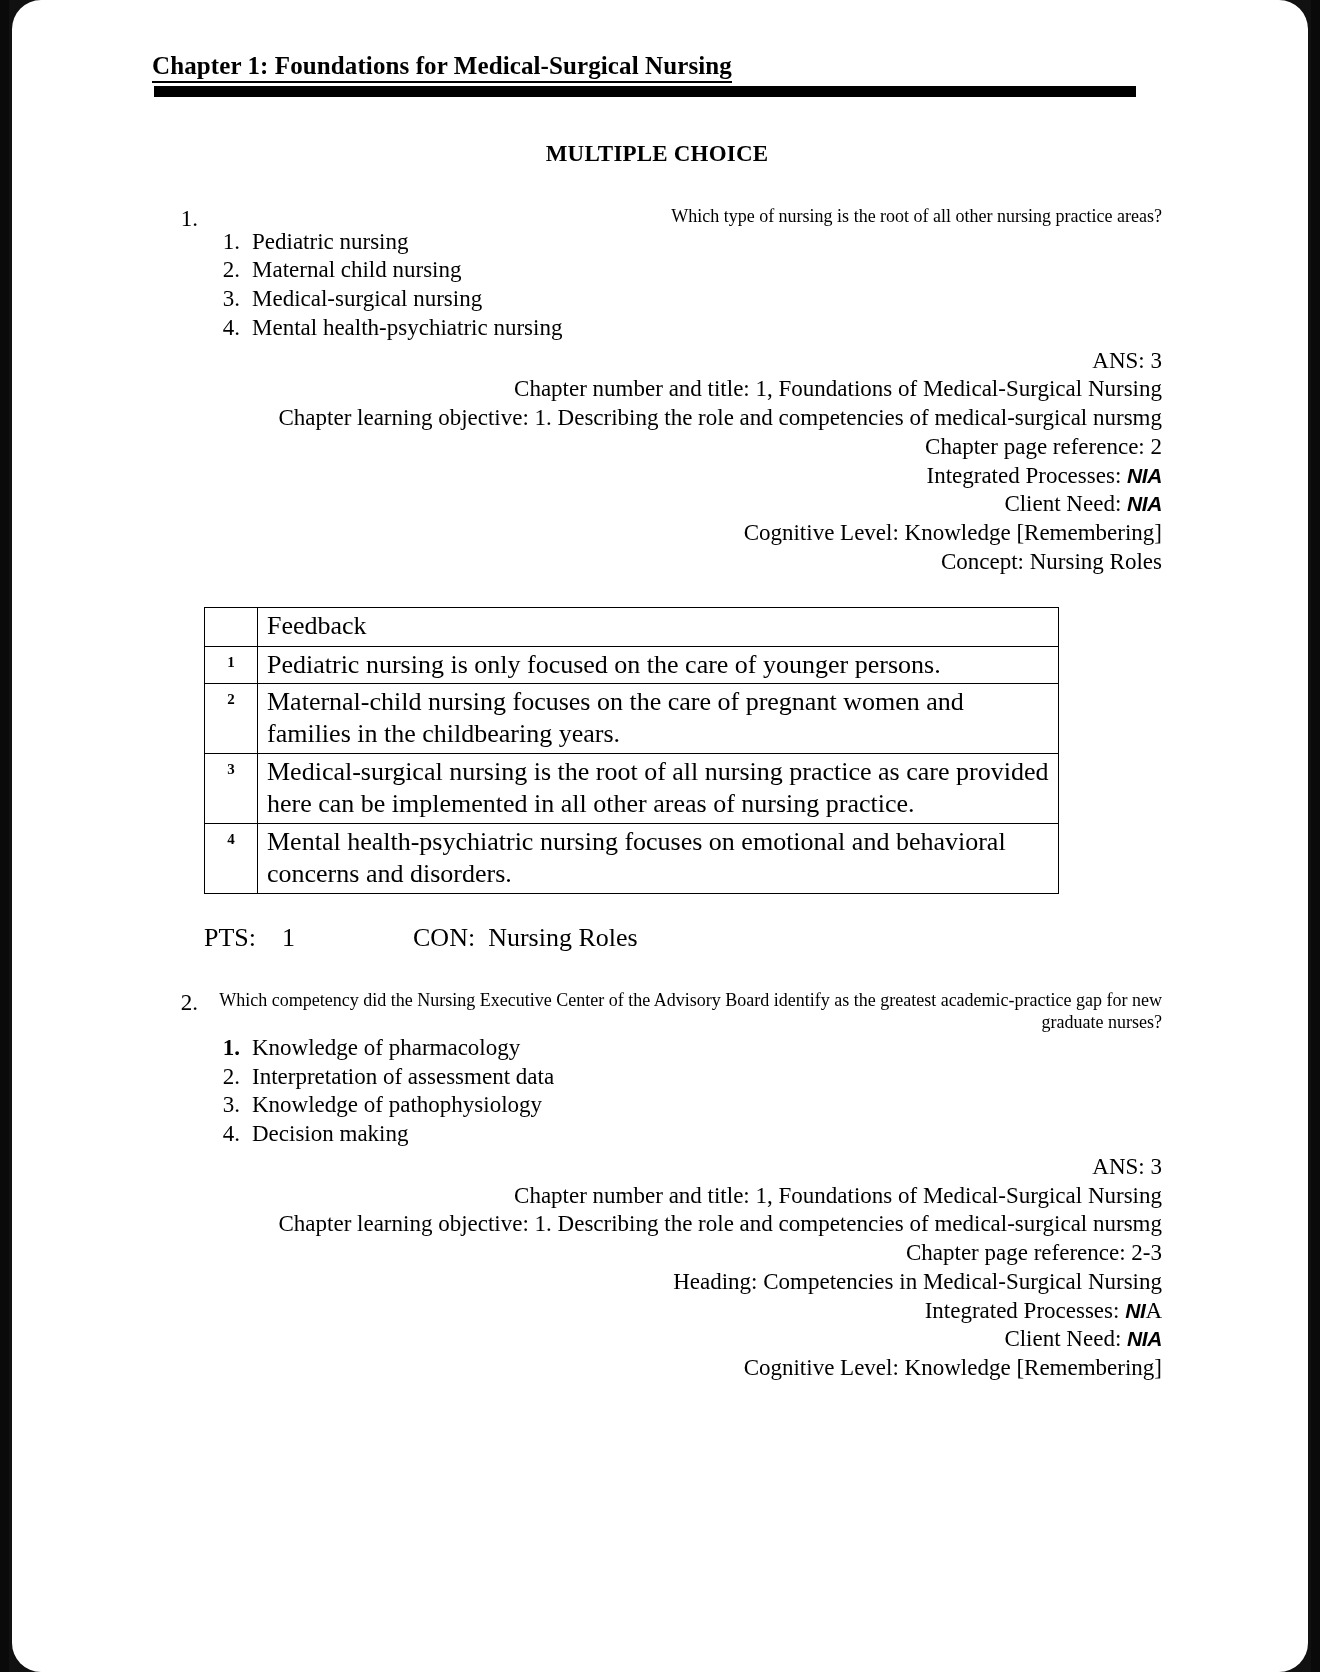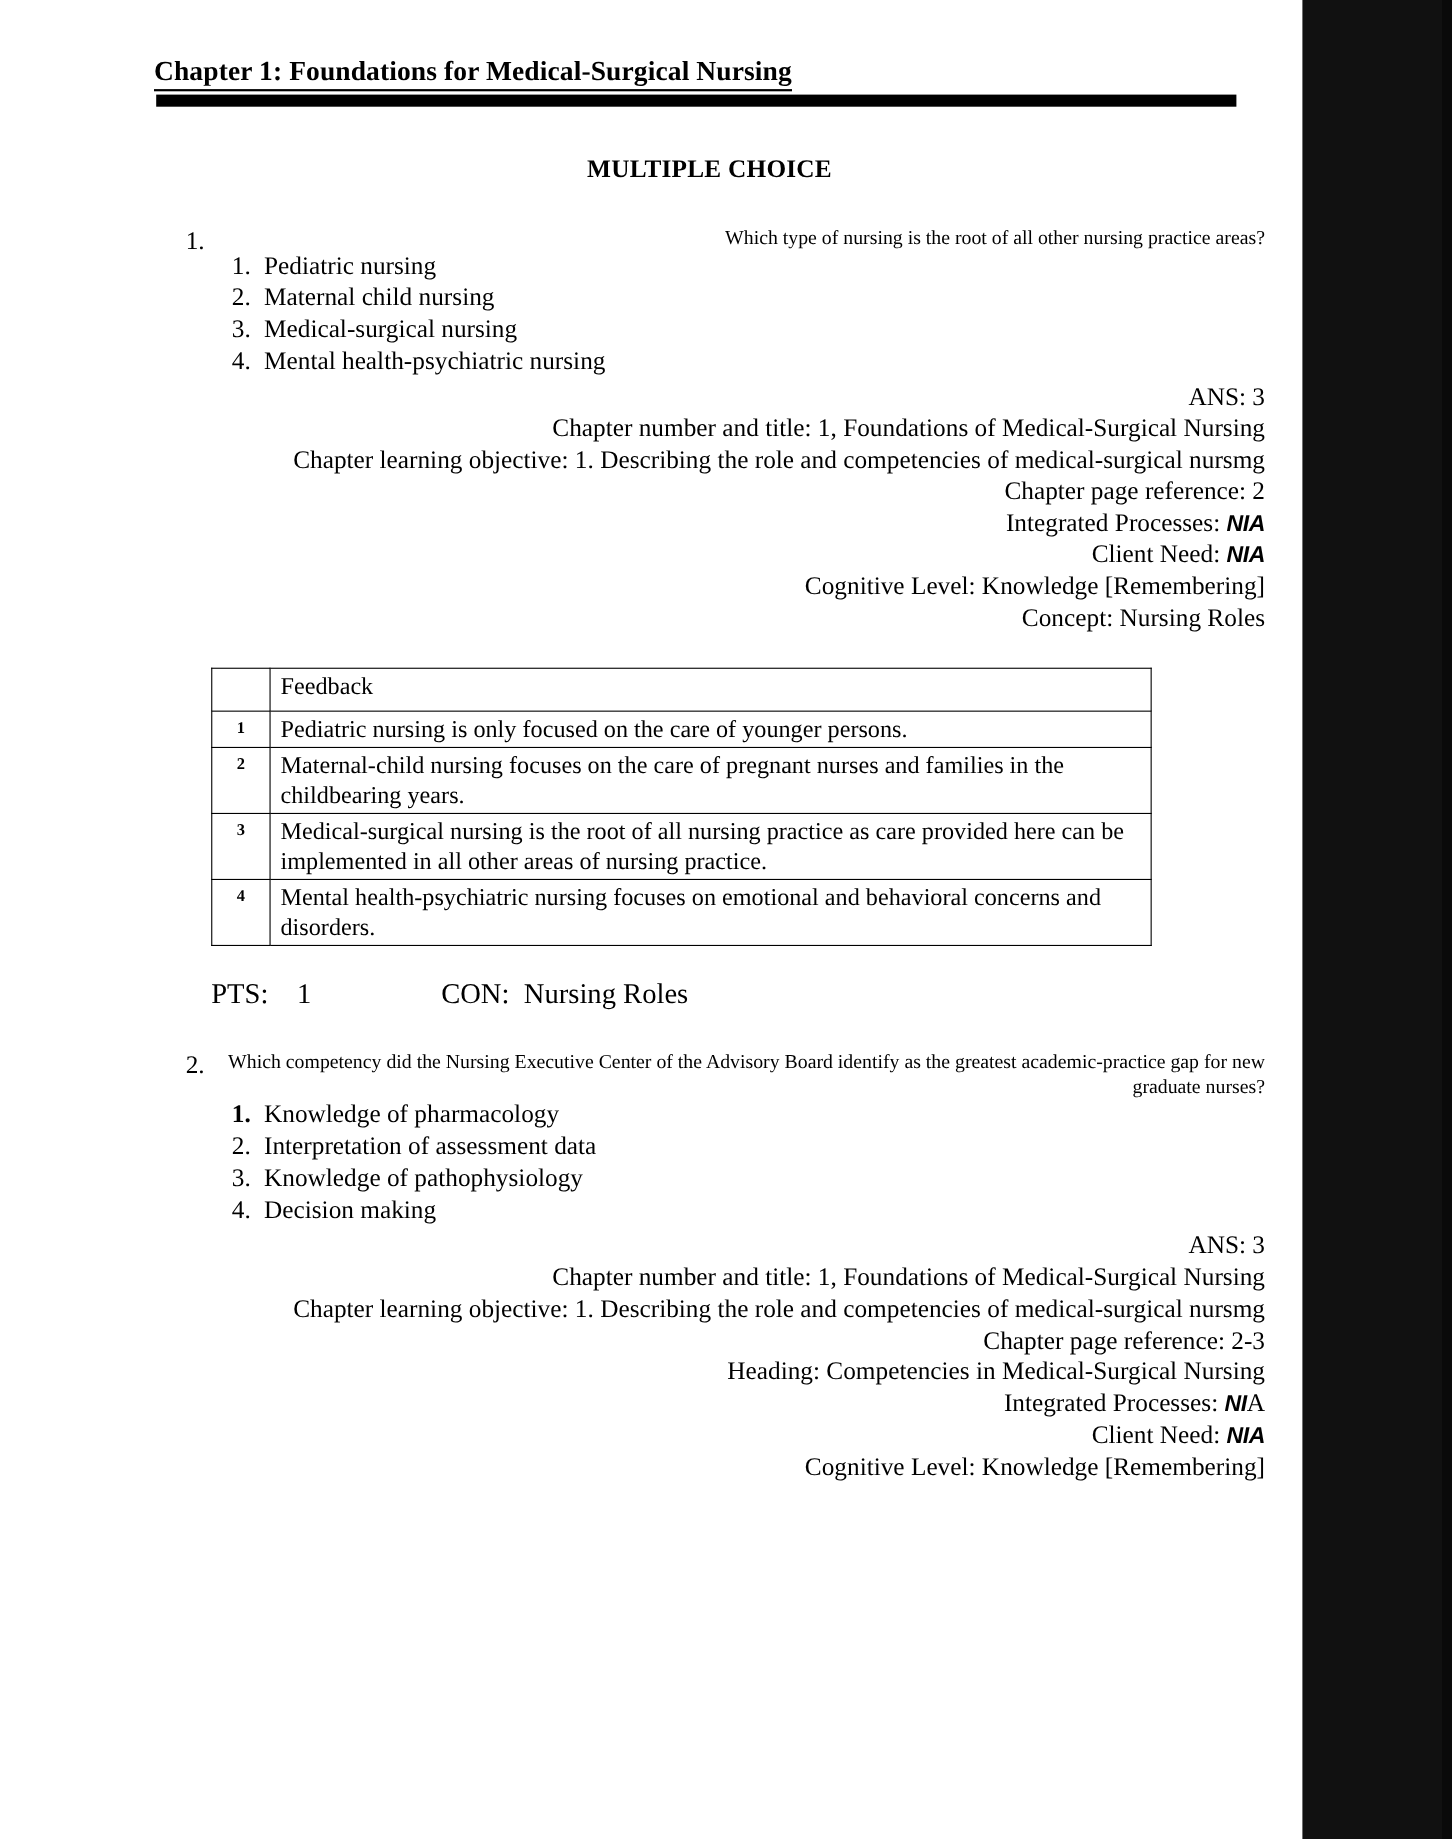--- a/index.html
+++ b/index.html
@@ -19,26 +19,27 @@
     top: 0;
     bottom: 0;
     width: 9px;
     background: #0a0a0a;
   }
   .scan-gutter.left  { left: 0; }
   .scan-gutter.right { right: 0; }
 
   .page {
     position: absolute;
-    left: 0;
+    left: 12px;
     top: 0;
-    width: 1184px;
+    width: 1296px;
     height: 1672px;
     background: #ffffff;
     overflow: hidden;
+    border-radius: 29px;
   }
 
   .page-body {
     position: absolute;
     left: 140px;
     top: 52px;
     width: 1010px;
   }
 
   
@@ -147,21 +148,21 @@
   }
   table.feedback-table {
     border-collapse: collapse;
     width: 855px;
     table-layout: fixed;
   }
   table.feedback-table td,
   table.feedback-table th {
     border: 1px solid #000000;
     vertical-align: top;
-    font-size: 22px;
+    font-size: 26px;
     line-height: 1.23;
     font-weight: normal;
     text-align: left;
     padding: 2px 6px 3px 9px;
   }
   table.feedback-table .col-idx {
     width: 48px;
     text-align: center;
     font-size: 15px;
     font-weight: bold;
@@ -236,21 +237,21 @@
             <tr>
               <td class="col-idx hdr-idx"></td>
               <td>Feedback</td>
             </tr>
             <tr>
               <td class="col-idx">1</td>
               <td>Pediatric nursing is only focused on the care of younger persons.</td>
             </tr>
             <tr>
               <td class="col-idx">2</td>
-              <td>Maternal-child nursing focuses on the care of pregnant nurses and families in the childbearing years.</td>
+              <td>Maternal-child nursing focuses on the care of pregnant women and families in the childbearing years.</td>
             </tr>
             <tr>
               <td class="col-idx">3</td>
               <td>Medical-surgical nursing is the root of all nursing practice as care provided here can be implemented  in all other areas of nursing practice.</td>
             </tr>
             <tr>
               <td class="col-idx">4</td>
               <td>Mental health-psychiatric nursing focuses on emotional and behavioral concerns and disorders.</td>
             </tr>
           </tbody>

